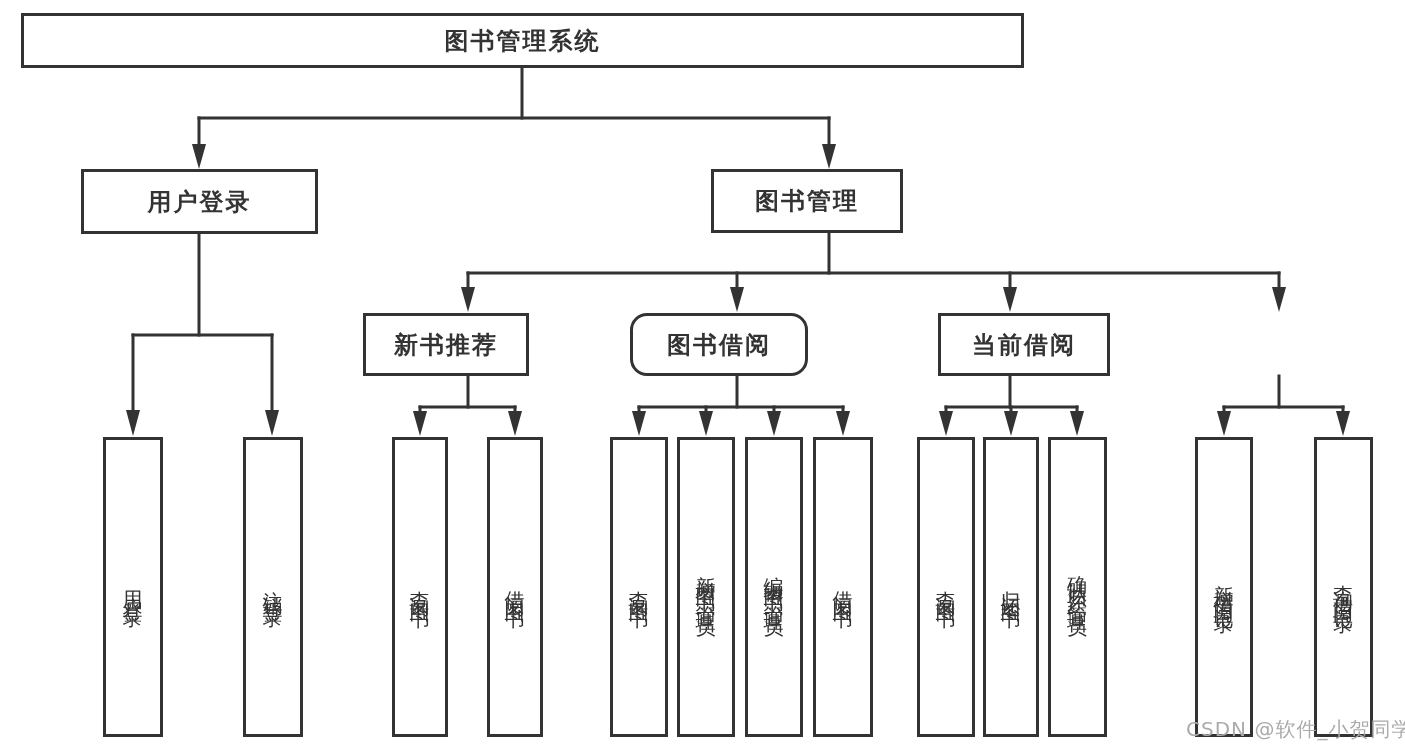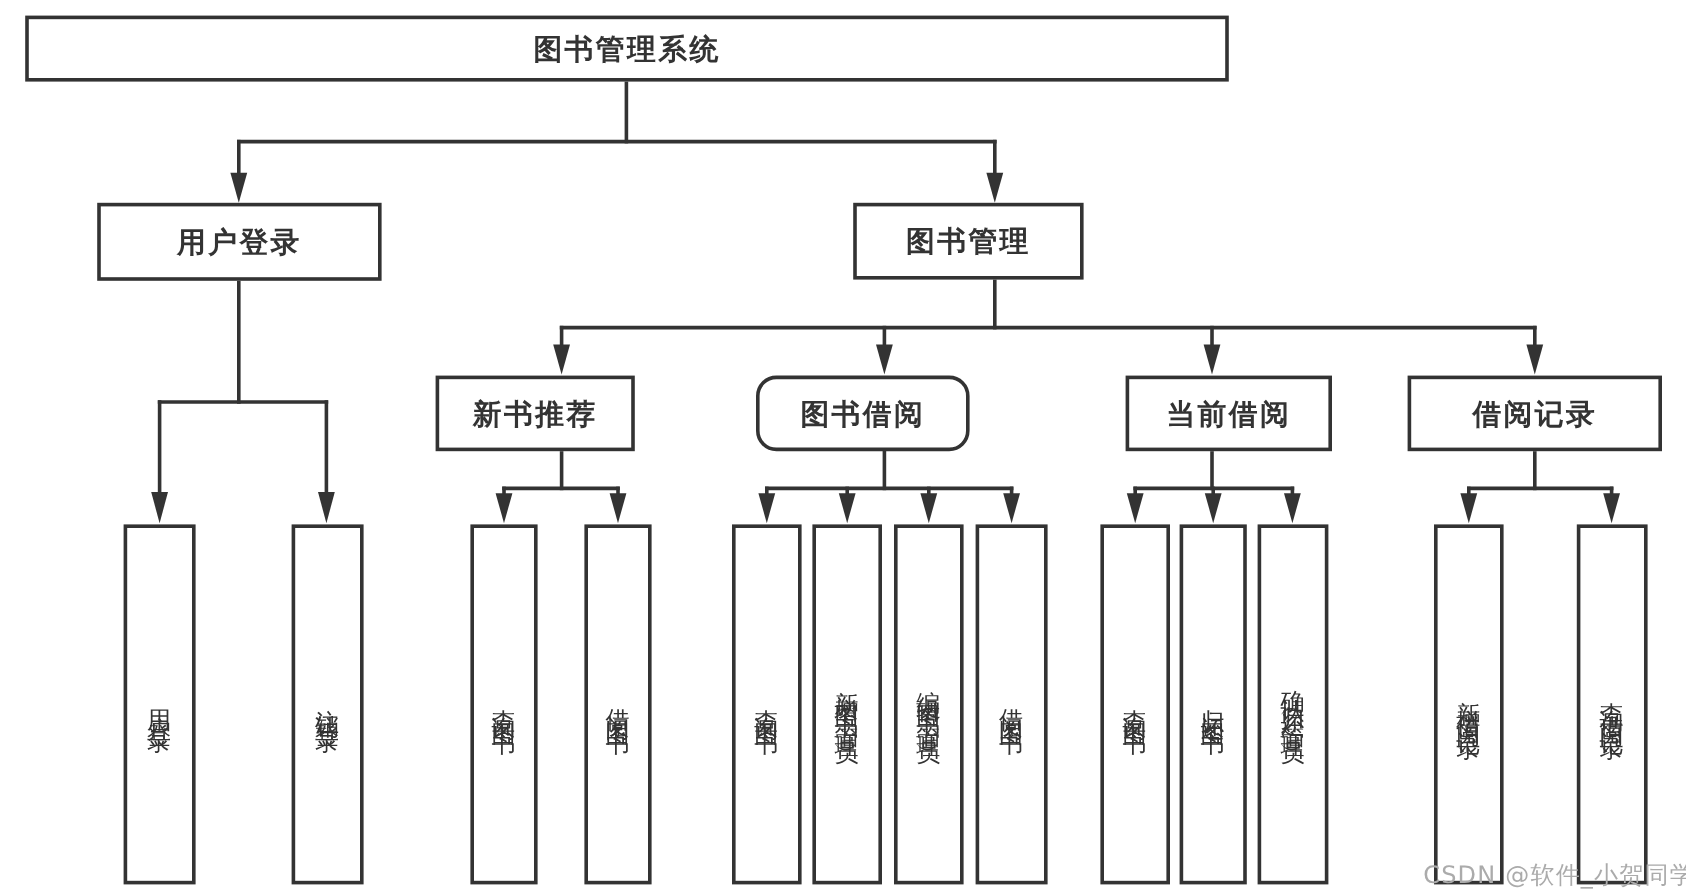--- a/index.html
+++ b/index.html
@@ -130,21 +130,20 @@
   </svg>
 
   <div class="box hbox" style="left:21px;top:13px;width:1003px;height:55px;">图书管理系统</div>
 
   <div class="box hbox" style="left:81px;top:169px;width:237px;height:65px;">用户登录</div>
   <div class="box hbox" style="left:711px;top:169px;width:192px;height:64px;">图书管理</div>
 
   <div class="box hbox" style="left:363px;top:313px;width:166px;height:63px;">新书推荐</div>
   <div class="box hbox" style="left:630px;top:313px;width:178px;height:63px;border-radius:17px;">图书借阅</div>
   <div class="box hbox" style="left:903px;top:313px;width:172px;height:63px;margin-left:35px;">当前借阅</div>
-  <div class="box hbox" style="left:1173px;top:313px;width:212px;height:63px;">借阅记录</div>
 
   <div class="box vbox" style="left:103px;top:437px;width:60px;height:300px;">用户登录</div>
   <div class="box vbox" style="left:243px;top:437px;width:60px;height:300px;">注销登录</div>
 
   <div class="box vbox" style="left:392px;top:437px;width:56px;height:300px;">查询图书</div>
   <div class="box vbox" style="left:487px;top:437px;width:56px;height:300px;">借阅图书</div>
 
   <div class="box vbox" style="left:610px;top:437px;width:58px;height:300px;">查询图书</div>
   <div class="box vbox" style="left:677px;top:437px;width:58px;height:300px;">新增图书（管理员）</div>
   <div class="box vbox" style="left:745px;top:437px;width:58px;height:300px;">编辑图书（管理员）</div>

